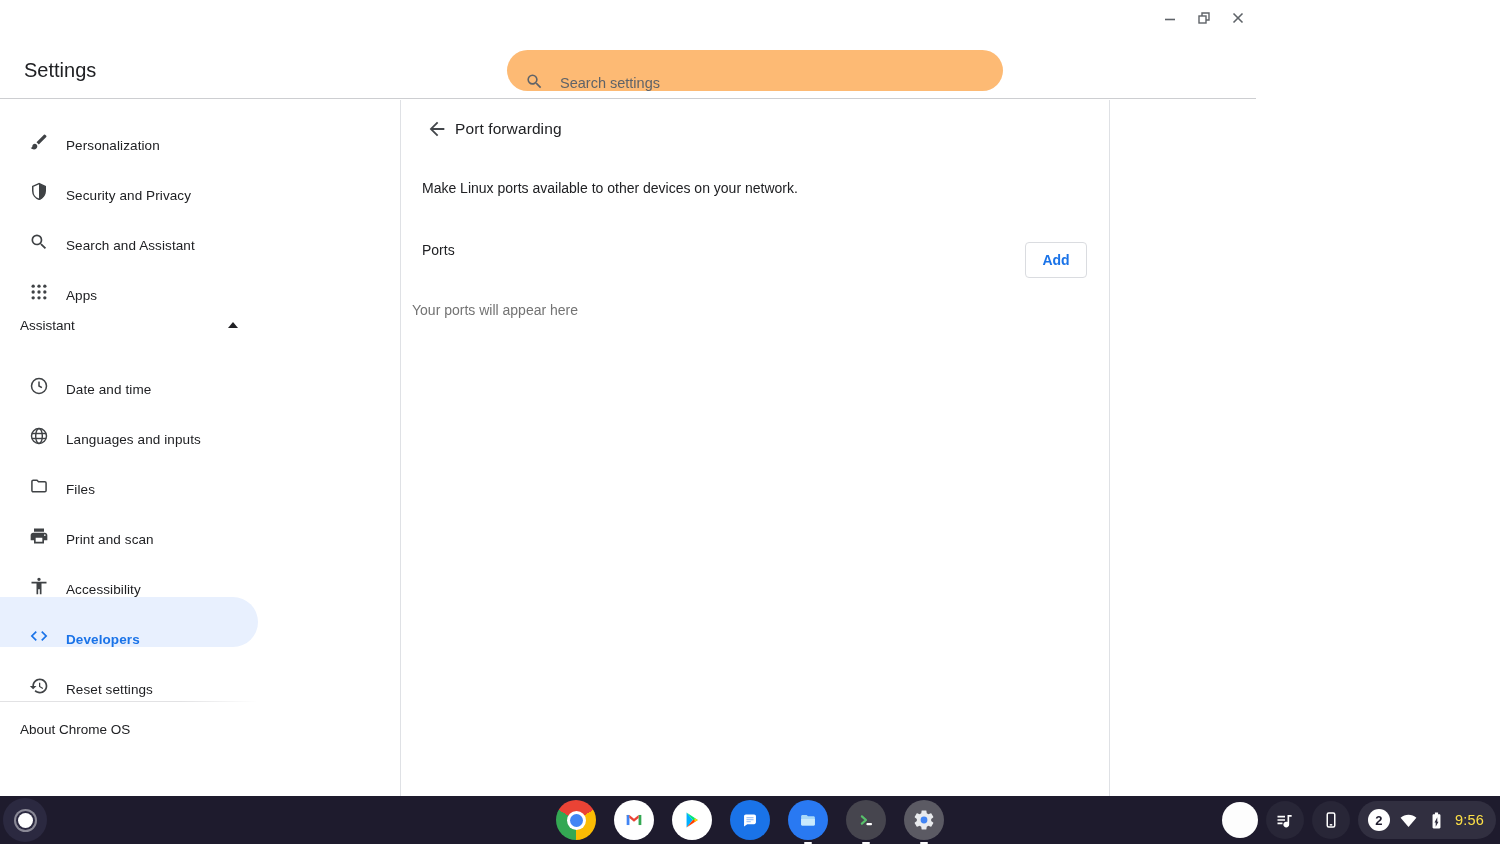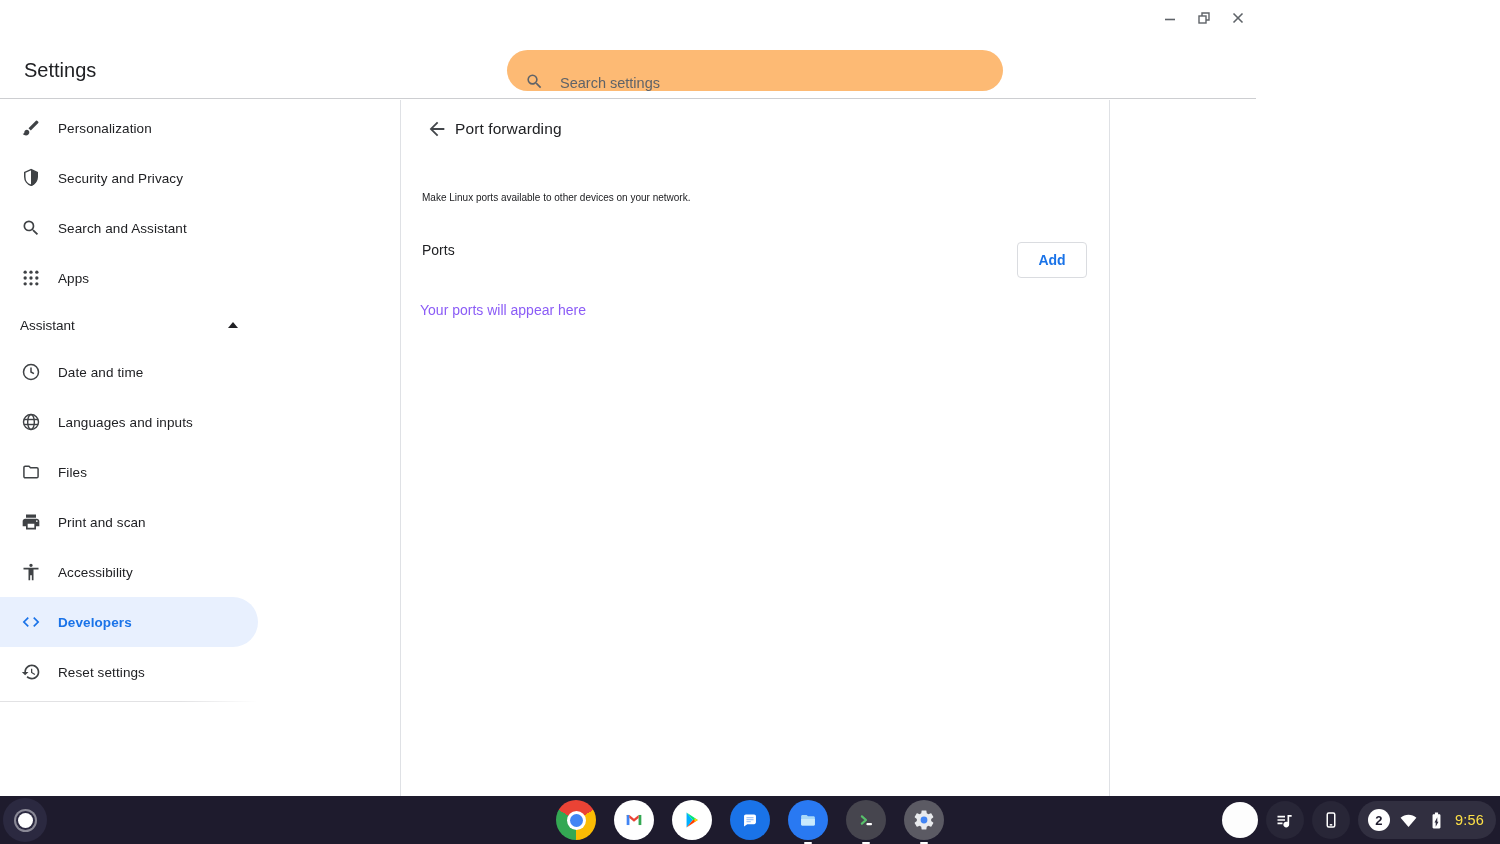--- a/index.html
+++ b/index.html
@@ -19,21 +19,21 @@
                  padding-left:18px; }
   .search-pill svg { flex:0 0 auto; }
   .search-pill input { border:none; outline:none; background:transparent; margin-left:16px;
                        font-size:14.5px; color:#202124; width:400px;
                        font-family:"Liberation Sans", sans-serif; }
   .search-pill input::placeholder { color:#5f6368; opacity:1; }
 
   
   .sidebar { position:absolute; left:0; top:100px; width:399px; height:696px; background:#fff;
              padding-top:3px; }
-  .nav-row { width:258px; height:50px; display:flex; align-items:center; padding-left:20px;
+  .nav-row { width:258px; height:50px; display:flex; align-items:flex-end; padding-left:28px;
              border-radius:0 25px 25px 0; cursor:pointer; }
   .nav-row .nicon { width:22px; height:22px; display:flex; align-items:center; justify-content:center;
                     color:#3f4245; flex:0 0 auto; }
   .nav-row .nlabel { margin-left:16px; font-size:13.5px; color:#202124; letter-spacing:.1px; }
   .nav-row.selected { background:#e8f0fe; }
   .nav-row.selected .nicon { color:#1a73e8; }
   .nav-row.selected .nlabel { color:#1a73e8; font-weight:bold; }
   .advanced-row { width:258px; height:44px; display:flex; align-items:center;
                   padding:0 20px; justify-content:space-between; cursor:pointer; }
   .advanced-row .nlabel { font-size:13.5px; color:#202124; }
@@ -45,28 +45,28 @@
                font-size:13.5px; color:#202124; cursor:pointer; }
 
   
   .content { position:absolute; left:400px; top:100px; width:710px; height:696px; background:#fff;
              border-left:1px solid #dfe1e5; border-right:1px solid #dfe1e5; }
   .content-header { position:absolute; left:0; top:0; width:100%; height:58px;
                     display:flex; align-items:center; padding-left:18px; }
   .back-btn { width:36px; height:36px; border-radius:50%; display:flex; align-items:center;
               justify-content:center; color:#42464a; cursor:pointer; background:transparent; border:none; }
   .page-title { margin-left:0; font-size:15.5px; color:#202124; font-weight:normal; letter-spacing:.1px; }
-  .desc { position:absolute; left:21px; top:92px; font-size:10px; color:#202124; }
+  .desc { position:absolute; left:21px; top:80px; font-size:14px; color:#202124; }
   .ports-row { position:absolute; left:21px; right:22px; top:142px; height:36px;
                display:flex; align-items:flex-start; justify-content:space-between; }
   .ports-label { font-size:14px; color:#202124; }
-  .add-btn { width:70px; height:36px; background:#fff; border:1px solid #dadce0; border-radius:4px;
+  .add-btn { width:62px; height:36px; background:#fff; border:1px solid #dadce0; border-radius:4px;
              color:#1a73e8; font-size:14px; font-weight:bold; cursor:pointer;
              font-family:"Liberation Sans", sans-serif; }
-  .empty-state { position:absolute; left:19px; top:202px; font-size:14px; color:#8b5cf6; }
+  .empty-state { position:absolute; left:11px; top:202px; font-size:14px; color:#737373; }
 
   
   .shelf { position:absolute; left:0; bottom:0; width:1500px; height:48px; background:#1e1b2d; }
   .launcher { position:absolute; left:3px; top:2px; width:44px; height:44px; border-radius:50%;
               background:#2b2940; display:flex; align-items:center; justify-content:center; cursor:pointer; }
   .launcher .dot { width:15px; height:15px; border-radius:50%; background:#fff;
                    box-shadow:0 0 0 2px #2b2940, 0 0 0 4px rgba(255,255,255,.45); }
   .shelf-apps { position:absolute; left:50%; top:4px; transform:translateX(-50%);
                 display:flex; gap:18px; }
   .shelf-app { position:relative; width:40px; height:40px; border-radius:50%; cursor:pointer; }
@@ -242,20 +242,21 @@
       <span class="nicon">
         <svg width="20" height="20" viewBox="0 0 24 24" fill="currentColor">
           <path d="M13 3c-4.97 0-9 4.03-9 9H1l3.89 3.89.07.14L9 12H6c0-3.87 3.13-7 7-7s7 3.13 7 7-3.13 7-7 7c-1.93 0-3.68-.79-4.94-2.06l-1.42 1.42C8.27 19.99 10.51 21 13 21c4.97 0 9-4.03 9-9s-4.03-9-9-9zm-1 5v5l4.28 2.54.72-1.21-3.5-2.08V8H12z"></path>
         </svg>
       </span>
       <span class="nlabel">Reset settings</span>
     </div>
 
     <div class="side-divider"></div>
 
+    <div class="about-row">About Chrome OS</div>
   </div>
 
   <div class="content">
     <div class="content-header">
       <button class="back-btn">
         <svg width="22" height="22" viewBox="0 0 24 24" fill="currentColor">
           <path d="M20 11H7.83l5.59-5.59L12 4l-8 8 8 8 1.41-1.41L7.83 13H20v-2z"></path>
         </svg>
       </button>
       <span class="page-title">Port forwarding</span>

